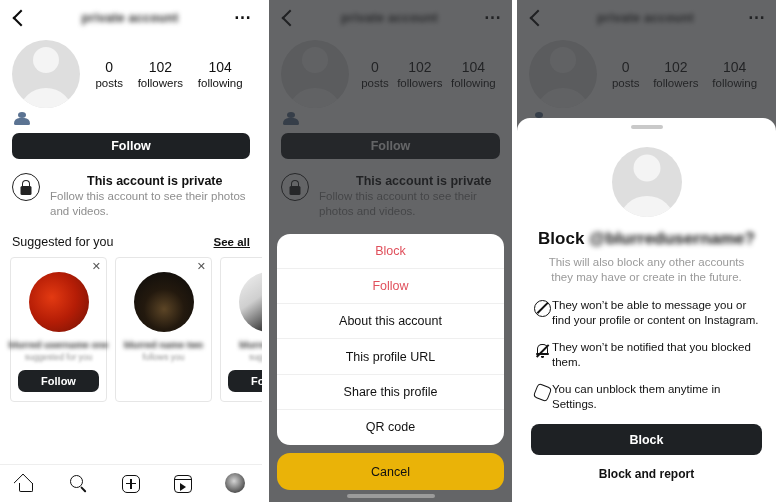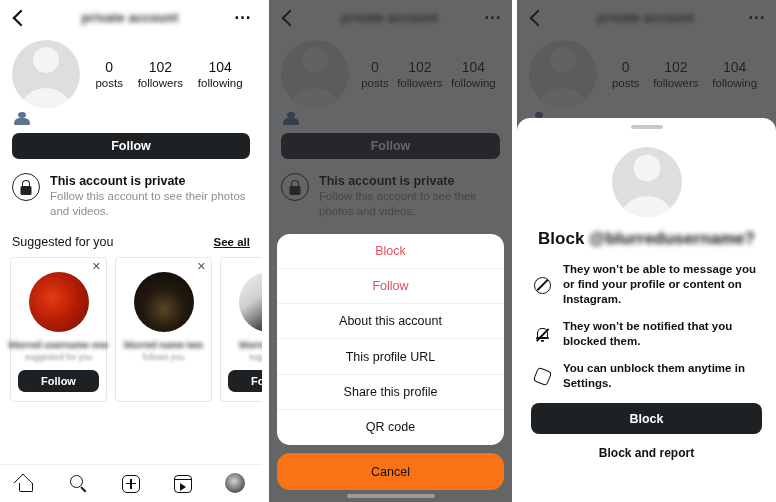--- a/index.html
+++ b/index.html
@@ -61,21 +61,21 @@
   .follow-btn {
     margin: 8px 12px 0 12px; height: 26px; border-radius: 7px;
     background: #1e2124; color: #fff; font-size: 12.5px; font-weight: 700;
     display: flex; align-items: center; justify-content: center; cursor: pointer;
   }
 
   .private-note { display: flex; gap: 10px; padding: 14px 12px 0 12px; }
   .lock-ic { width: 28px; height: 28px; border-radius: 50%; border: 1.4px solid #222; flex: none; position: relative; }
   .lock-ic .shk { position:absolute; left:50%; top:6px; transform:translateX(-50%); width:8px; height:7px; border:1.4px solid #222; border-bottom:none; border-radius:4px 4px 0 0; }
   .lock-ic .bdy { position:absolute; left:50%; top:12px; transform:translateX(-50%); width:11px; height:9px; border-radius:1.5px; background:#222; }
-  .pn-title { font-size: 12.5px; font-weight: 700; color: #111; line-height: 16px; }
+  .pn-title { font-size: 12.5px; font-weight: 700; color: #111; line-height: 16px; margin-left: 37px; }
   .pn-sub { font-size: 11.5px; color: #8e8e8e; line-height: 15px; max-width: 205px; }
 
   .sugg-head { display: flex; justify-content: space-between; align-items: baseline; padding: 16px 12px 0 12px; }
   .sugg-head .t { font-size: 12.5px; font-weight: 400; color: #111; }
   .sugg-head .a { font-size: 11.5px; font-weight: 700; color: #111; cursor: pointer; text-decoration: underline; }
 
   .sugg-row { display: flex; gap: 8px; padding: 8px 0 0 10px; overflow: hidden; }
   .sugg-card {
     width: 97px; flex: none; border: 1px solid #e6e6e6; border-radius: 4px;
     padding: 8px 7px 9px 7px; background: #fff; position: relative;
@@ -120,21 +120,21 @@
   
   .sheet-wrap { position: absolute; left: 8px; right: 8px; bottom: 12px; }
   .sheet-group { background: #fff; border-radius: 13px; overflow: hidden; }
   .sheet-item {
     height: 35.2px; display: flex; align-items: center; justify-content: center;
     font-size: 12.5px; color: #111; border-bottom: 1px solid #efefef; cursor: pointer;
   }
   .sheet-item:last-child { border-bottom: none; }
   .sheet-item.danger { color: #e0505c; }
   .sheet-cancel {
-    margin-top: 8px; height: 37px; background: #f97316; border-radius: 13px;
+    margin-top: 8px; height: 37px; background: #eab308; border-radius: 13px;
     display: flex; align-items: center; justify-content: center;
     font-size: 12.5px; color: #111; cursor: pointer;
   }
   .home-ind { position: absolute; left: 50%; transform: translateX(-50%); bottom: 4px;
               width: 88px; height: 4px; border-radius: 3px; background: #9b9b9b; }
 
   
   .modal {
     position: absolute; left: 0; right: 0; bottom: 0; top: 118px;
     background: #fff; border-radius: 13px 13px 0 0; padding: 0 14px;
@@ -143,21 +143,21 @@
   .m-avatar {
     width: 70px; height: 70px; border-radius: 50%; background: #dedede; margin: 18px auto 0 auto;
     position: relative; overflow: hidden;
   }
   .m-avatar::before { content:""; position:absolute; left:50%; top:30%; transform:translate(-50%,-50%); width:27px; height:27px; border-radius:50%; background:#f4f4f4; }
   .m-avatar::after { content:""; position:absolute; left:50%; bottom:-14px; transform:translateX(-50%); width:54px; height:35px; border-radius:50% 50% 0 0 / 70% 70% 0 0; background:#f4f4f4; }
   .m-title { margin-top: 12px; text-align: center; font-size: 17px; font-weight: 700; color: #111; white-space: nowrap; }
   .m-title .blurname { filter: blur(2.8px); font-weight: 700; }
   .m-sub { margin-top: 6px; text-align: center; font-size: 11.5px; color: #9a9a9a; line-height: 15px; padding: 0 6px; }
   .bullets { margin-top: 13px; }
-  .bullet { display: flex; gap: 11px; align-items: center; margin-bottom: 12px; padding-left: 2px; font-weight: bold; }
+  .bullet { display: flex; align-items: flex-start; margin-bottom: 12px; padding-left: 2px; }
   .b-ic { width: 19px; height: 19px; flex: none; position: relative; margin-top: 1px; }
   .ic-noblock .c { position:absolute; inset:1px; border:1.6px solid #111; border-radius:50%; }
   .ic-noblock .sl { position:absolute; left:2px; top:8.2px; width:15px; height:1.6px; background:#111; transform: rotate(-45deg); }
   .ic-bell .bd { position:absolute; left:4px; top:3px; width:11px; height:10px; border:1.6px solid #111; border-radius:5px 5px 1px 1px; border-bottom:none; }
   .ic-bell .bs { position:absolute; left:3px; top:12.2px; width:13px; height:1.5px; background:#111; border-radius:1px; }
   .ic-bell .cl { position:absolute; left:8px; top:14.5px; width:3px; height:2.5px; border-radius:0 0 3px 3px; background:#111; }
   .ic-bell .sl { position:absolute; left:1px; top:8.6px; width:17px; height:1.5px; background:#111; transform: rotate(-45deg); }
   .ic-unblock .o { position:absolute; inset:2px; border:1.8px solid #111; border-radius:4px; transform: rotate(22deg); }
   .b-txt { font-size: 11.5px; color: #111; line-height: 15px; }
   .m-block-btn {
@@ -390,20 +390,21 @@
 
     <div class="dim"></div>
 
     <div class="modal">
       <div class="grabber"></div>
       <div class="m-avatar"></div>
       <div class="m-title">
         <span>Block</span>
         <span class="blurname">@blurredusername?</span>
       </div>
+      <div class="m-sub">This will also block any other accounts they may have or create in the future.</div>
 
       <div class="bullets">
         <div class="bullet">
           <div class="b-ic ic-noblock">
               <div class="c"></div>
               <div class="sl"></div>
             </div>
           <div class="b-txt">They won’t be able to message you or find your profile or content on Instagram.</div>
         </div>
         <div class="bullet">

